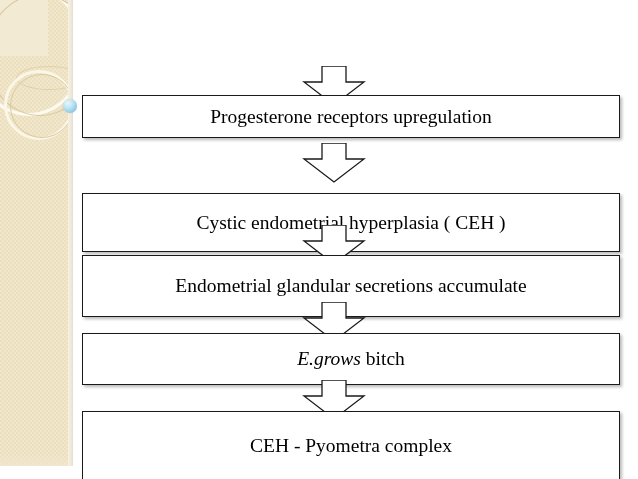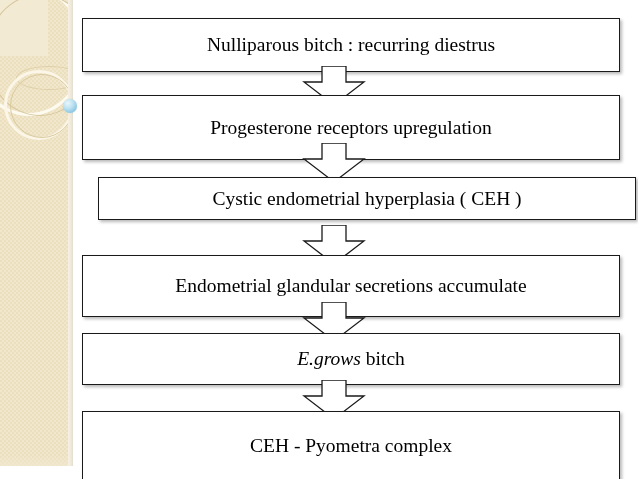--- a/index.html
+++ b/index.html
@@ -179,41 +179,38 @@
     <div class="arc" id="arc-ellipse-flat"></div>
     <div class="arc" id="arc-small-light"></div>
     <div class="arc" id="arc-small-dark"></div>
     <div id="sidebar-bottom-fade"></div>
   </div>
   <div id="sidebar-edge-strip"></div>
   <div id="blue-sphere"></div>
 
   <div id="flow">
 
-    <div class="flow-box" style="top:18px; height:54px;">
-      <span class="flow-box-label">Nulliparous bitch : recurring diestrus</span>
-    </div>
 
     <div class="arrow-wrap" style="top:66px;">
       <svg viewBox="0 0 66 40" xmlns="http://www.w3.org/2000/svg" aria-hidden="true">
         <path d="M21,0 L21,16 L3,16 L33,39 L63,16 L45,16 L45,0 Z" fill="#ffffff" stroke="#1a1a1a" stroke-width="1.3" stroke-linejoin="miter"></path>
       </svg>
     </div>
 
-    <div class="flow-box" style="top:95px; height:65px;">
+    <div class="flow-box" style="top:95px; height:43px;">
       <span class="flow-box-label">Progesterone receptors upregulation</span>
     </div>
 
     <div class="arrow-wrap" style="top:143px;">
       <svg viewBox="0 0 66 40" xmlns="http://www.w3.org/2000/svg" aria-hidden="true">
         <path d="M21,0 L21,16 L3,16 L33,39 L63,16 L45,16 L45,0 Z" fill="#ffffff" stroke="#1a1a1a" stroke-width="1.3" stroke-linejoin="miter"></path>
       </svg>
     </div>
 
-    <div class="flow-box" style="top:177px; height:43px;margin-left:16px;">
+    <div class="flow-box" style="top:193px; height:59px;">
       <span class="flow-box-label">Cystic endometrial hyperplasia ( CEH )</span>
     </div>
 
     <div class="arrow-wrap" style="top:225px;">
       <svg viewBox="0 0 66 40" xmlns="http://www.w3.org/2000/svg" aria-hidden="true">
         <path d="M21,0 L21,16 L3,16 L33,39 L63,16 L45,16 L45,0 Z" fill="#ffffff" stroke="#1a1a1a" stroke-width="1.3" stroke-linejoin="miter"></path>
       </svg>
     </div>
 
     <div class="flow-box" style="top:255px; height:62px;">

